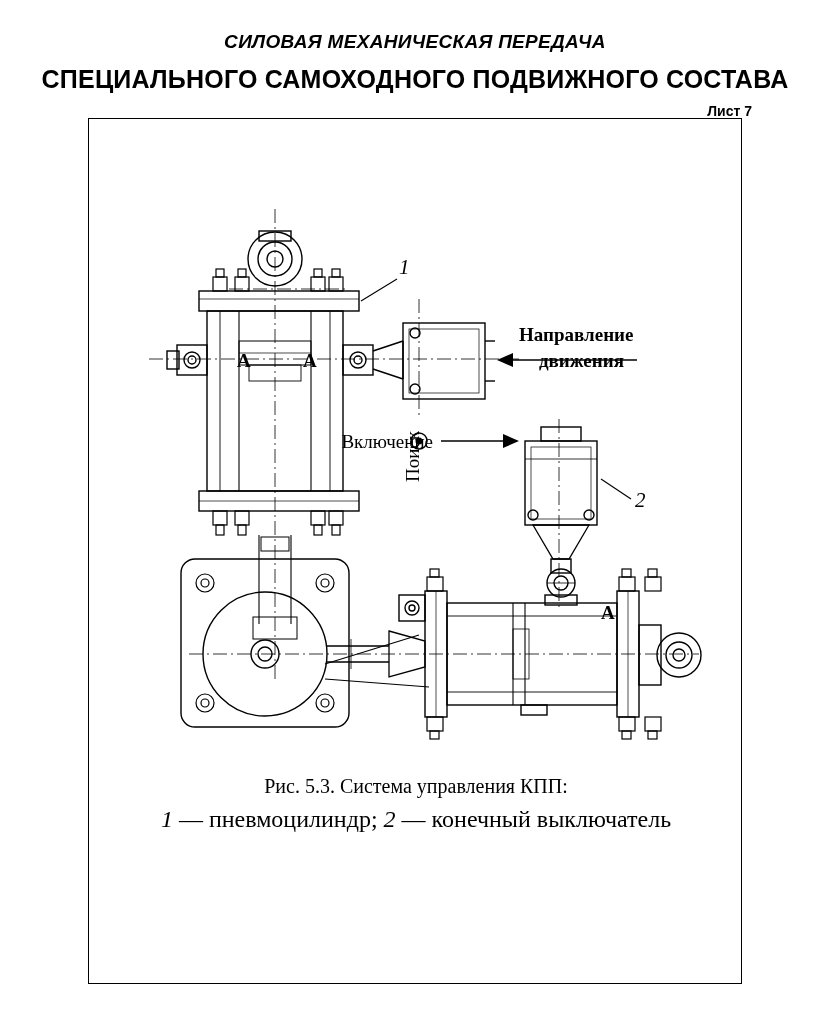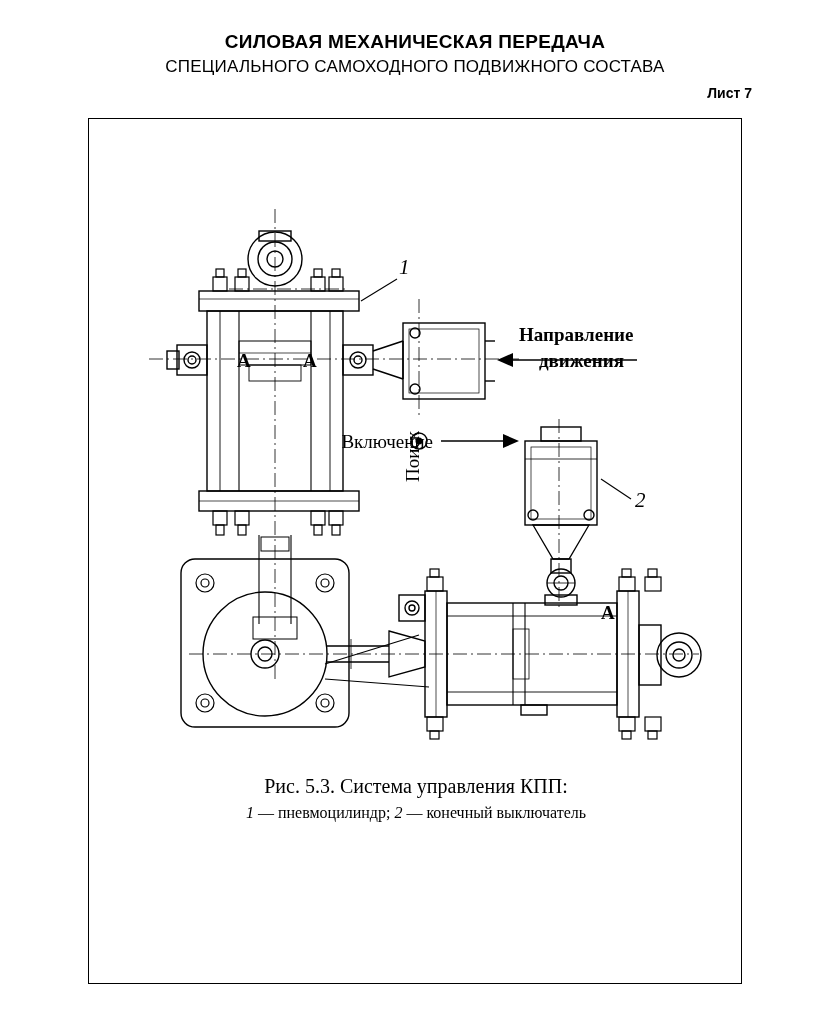--- a/index.html
+++ b/index.html
@@ -24,27 +24,28 @@
   
   .header {
     padding-top: 30px;
     text-align: center;
   }
   .title-main {
     font-size: 19px;
     font-weight: bold;
     letter-spacing: 0.3px;
     line-height: 1.25;
+    font-style: italic;
   }
   .title-sub {
-    font-size: 17px;
-    font-weight: normal;
+    font-size: 25px;
+    font-weight: bold;
     letter-spacing: 0.2px;
     line-height: 1.25;
-    margin-top: 2px;
+    margin-top: 10px;
   }
   .sheet-label {
     margin-top: 8px;
     margin-right: 78px;
     text-align: right;
     font-size: 14px;
     font-weight: bold;
   }
   
   .frame {
@@ -71,21 +72,21 @@
     top: 654px;
     width: 654px;
     text-align: center;
     font-family: "Liberation Serif", serif;
   }
   .caption-line1 {
     font-size: 20px;
     line-height: 1.35;
   }
   .caption-line2 {
-    font-size: 16px;
+    font-size: 24px;
     line-height: 1.6;
   }
   .caption-line2 .ital {
     font-style: italic;
   }
   
   .lbl-serif {
     font-family: "Liberation Serif", serif;
   }
 </style>

